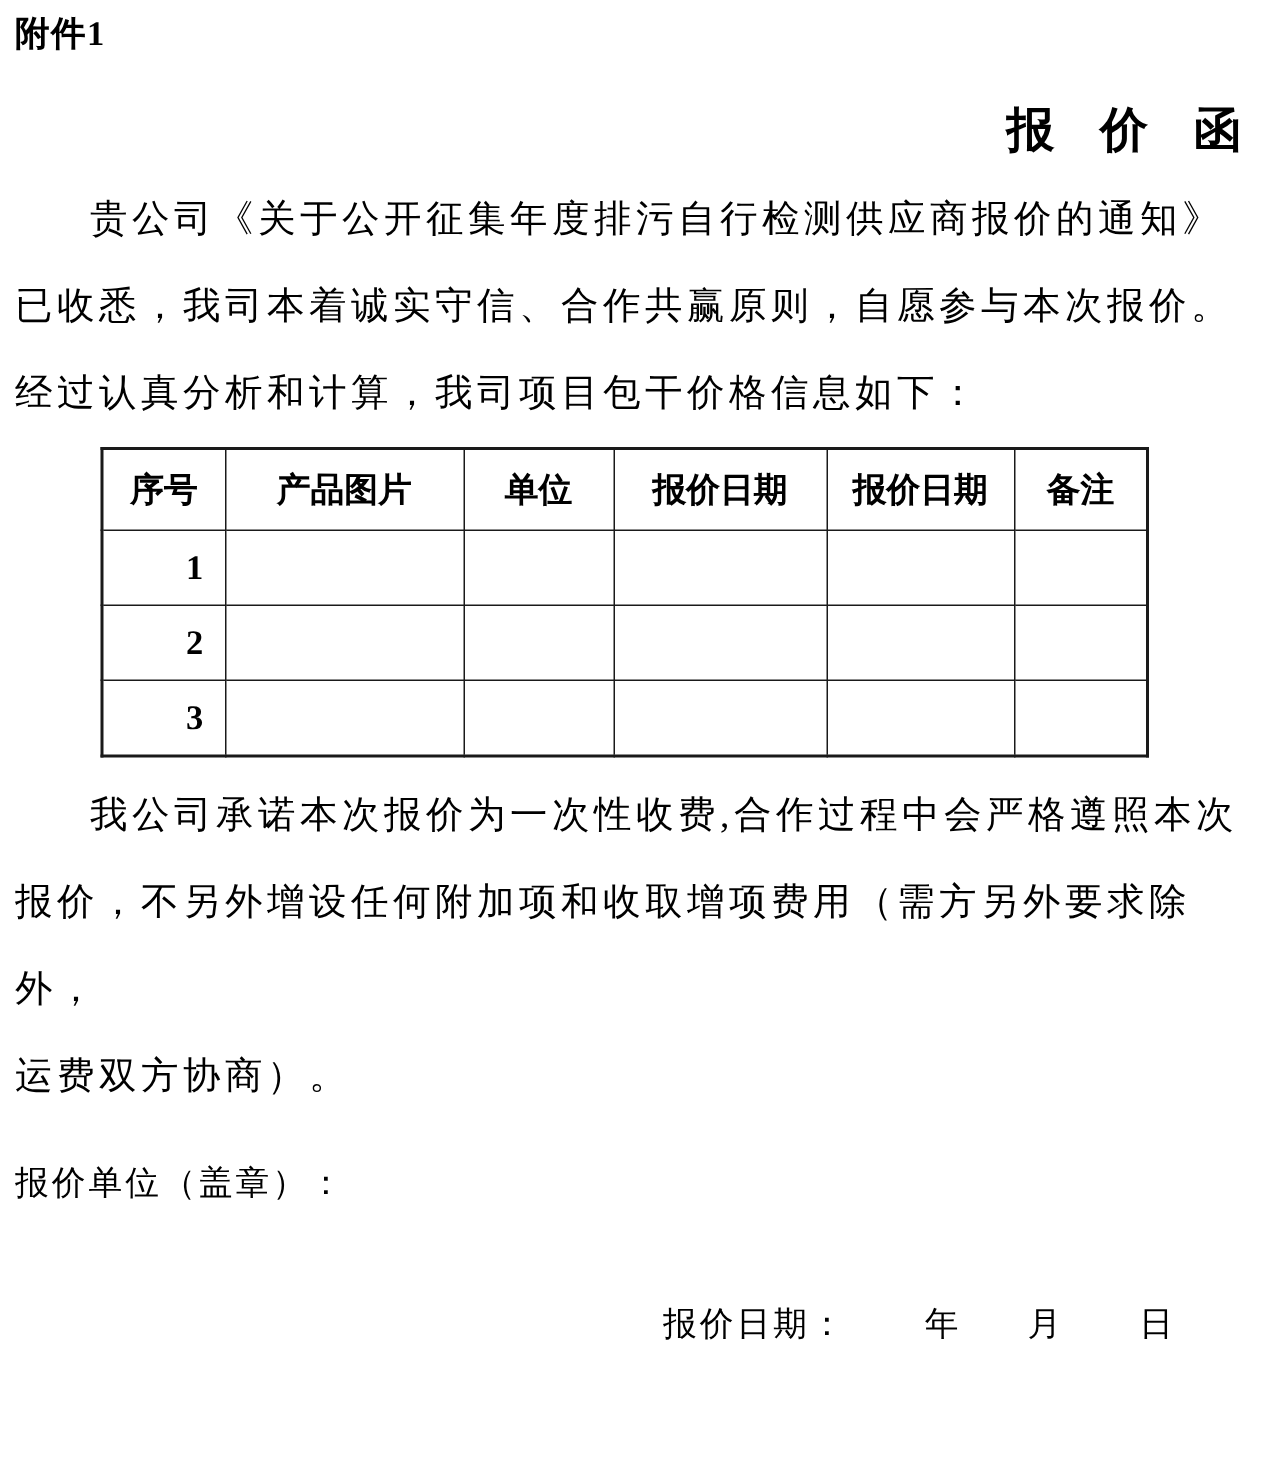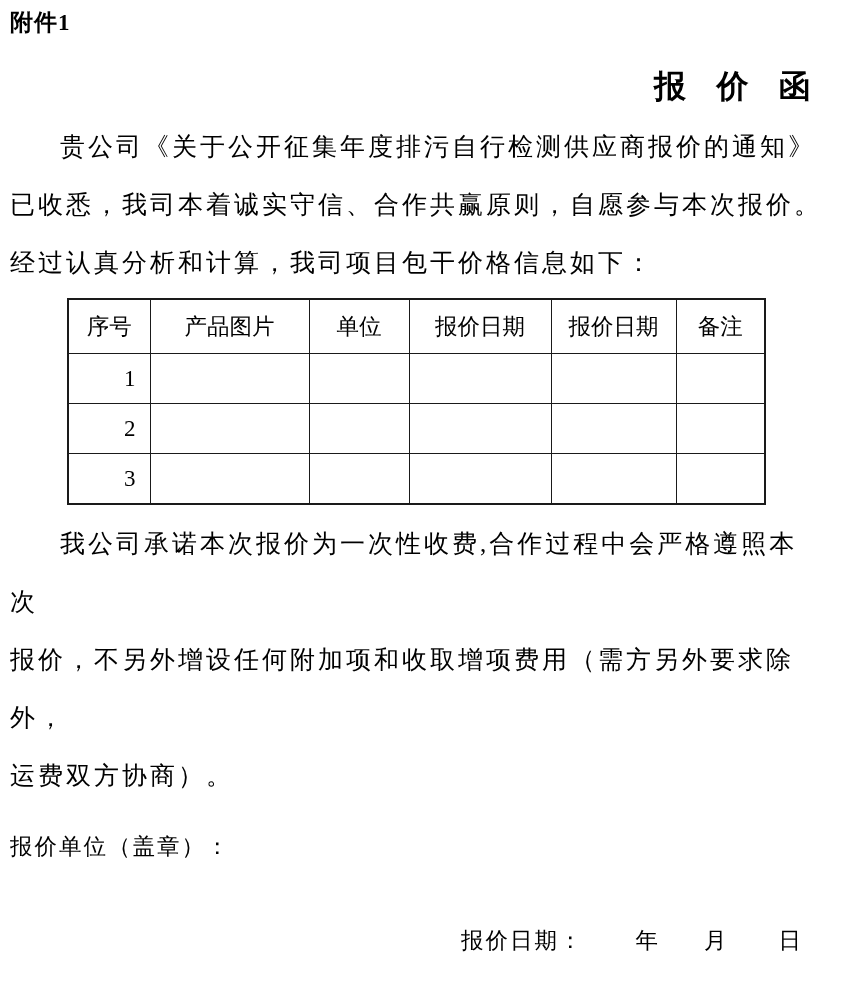--- a/index.html
+++ b/index.html
@@ -10,21 +10,21 @@
   .page {
     position: relative;
     width: 842px;
     height: 985px;
     margin: 0 auto;
     background: #ffffff;
     color: #000000;
     font-family: "Liberation Serif", "DejaVu Serif", serif;
     overflow: hidden;
     box-sizing: border-box;
-    padding: 8px 20px 0 10px;
+    padding: 8px 3px 0 10px;
   }
   .attachment {
     font-size: 23px;
     line-height: 30px;
     font-weight: bold;
     letter-spacing: 1px;
   }
   .doc-title {
     margin-top: 30px;
     text-align: right;
@@ -51,21 +51,21 @@
   table.quote-table {
     margin: 6px 0 0 57px;
     border-collapse: collapse;
     table-layout: fixed;
     width: 697px;
     border: 2px solid #1a1a1a;
   }
   table.quote-table th,
   table.quote-table td {
     border: 1.5px solid #1a1a1a;
-    font-weight: normal;
+    font-weight: bold;
     font-size: 22.5px;
     text-align: center;
     vertical-align: middle;
     padding: 0;
     overflow: hidden;
     margin-left: 45px;
   }
   table.quote-table th { height: 53px; }
   table.quote-table td { height: 49px; }
   table.quote-table td.seq-cell {
@@ -79,21 +79,20 @@
     font-size: 22.5px;
     line-height: 32px;
     letter-spacing: 2px;
   }
   .date-line {
     margin-top: 62px;
     margin-left: 432px;
     font-size: 22.5px;
     line-height: 32px;
     letter-spacing: 2px;
-    text-align: center;
   }
   .date-line .yl { margin-left: 52px; }
   .date-line .ml { margin-left: 44px; }
   .date-line .dl { margin-left: 50px; }
 </style>
 </head>
 <body>
 
 <div class="page">
 

